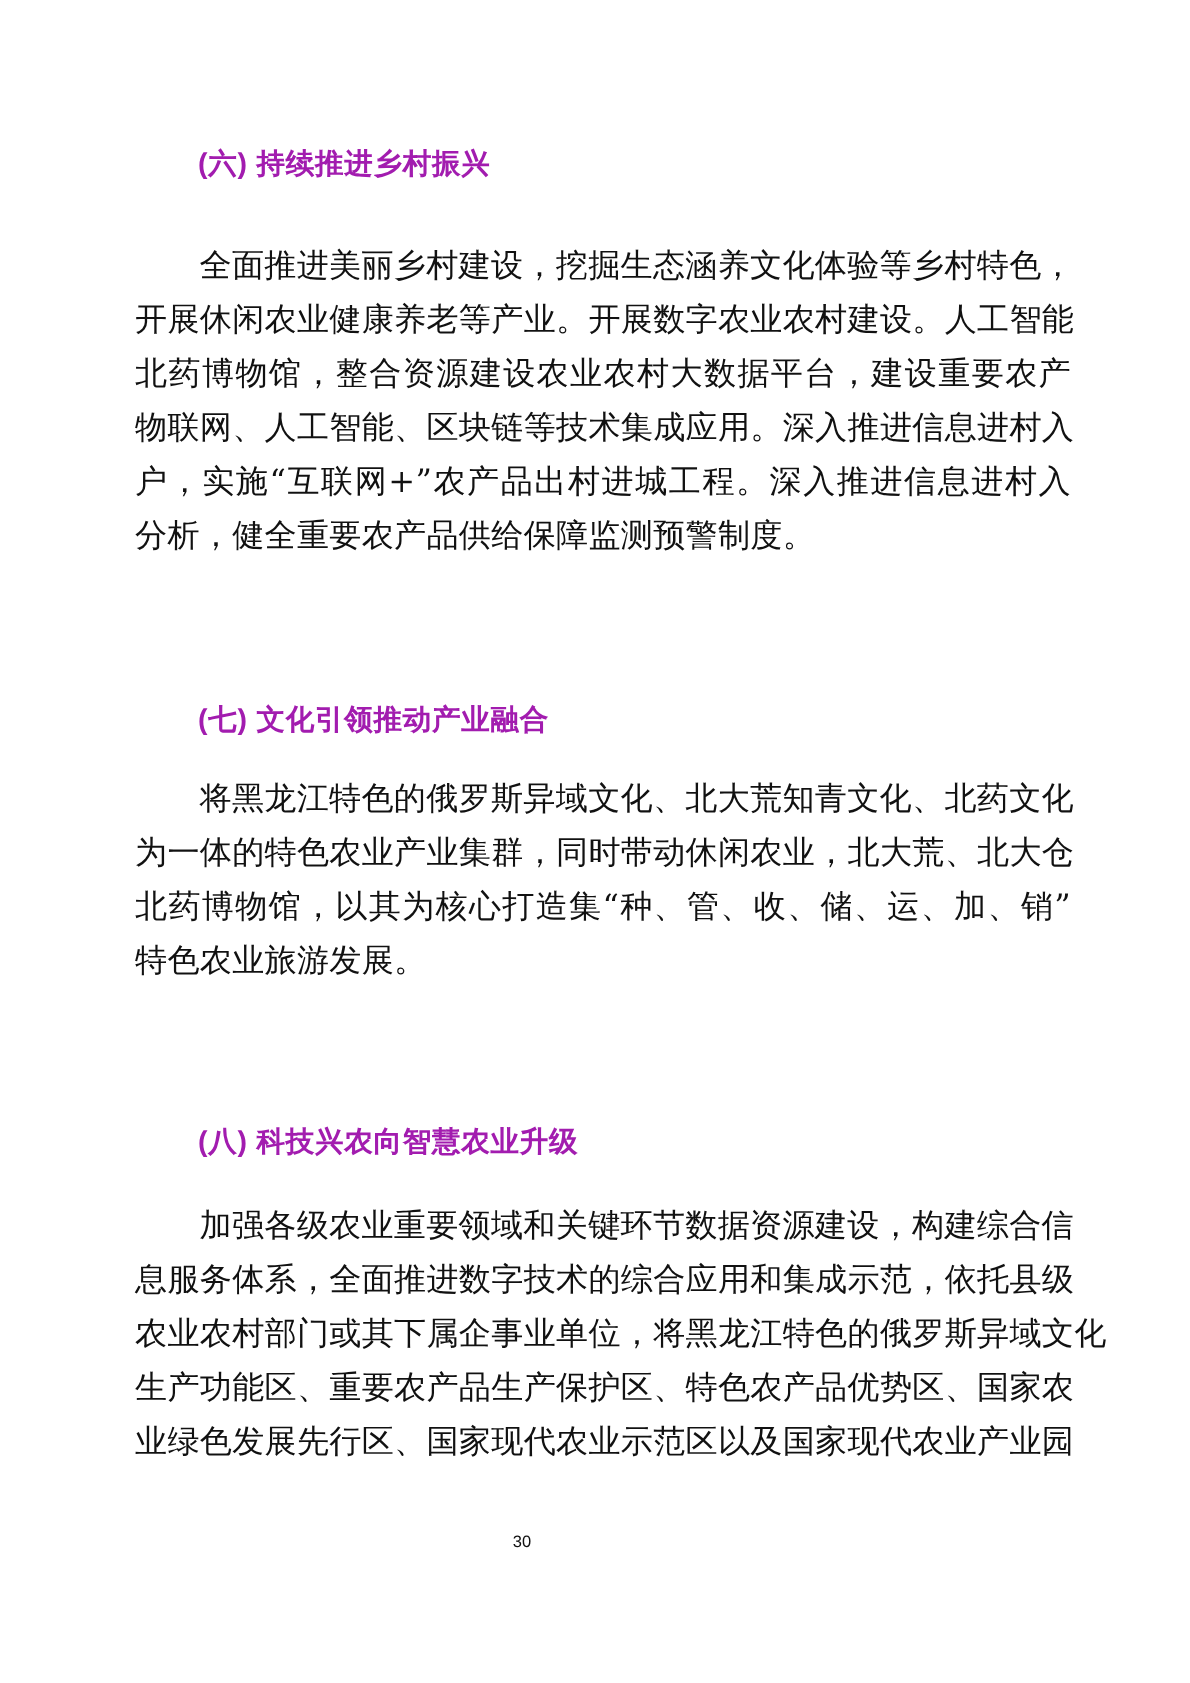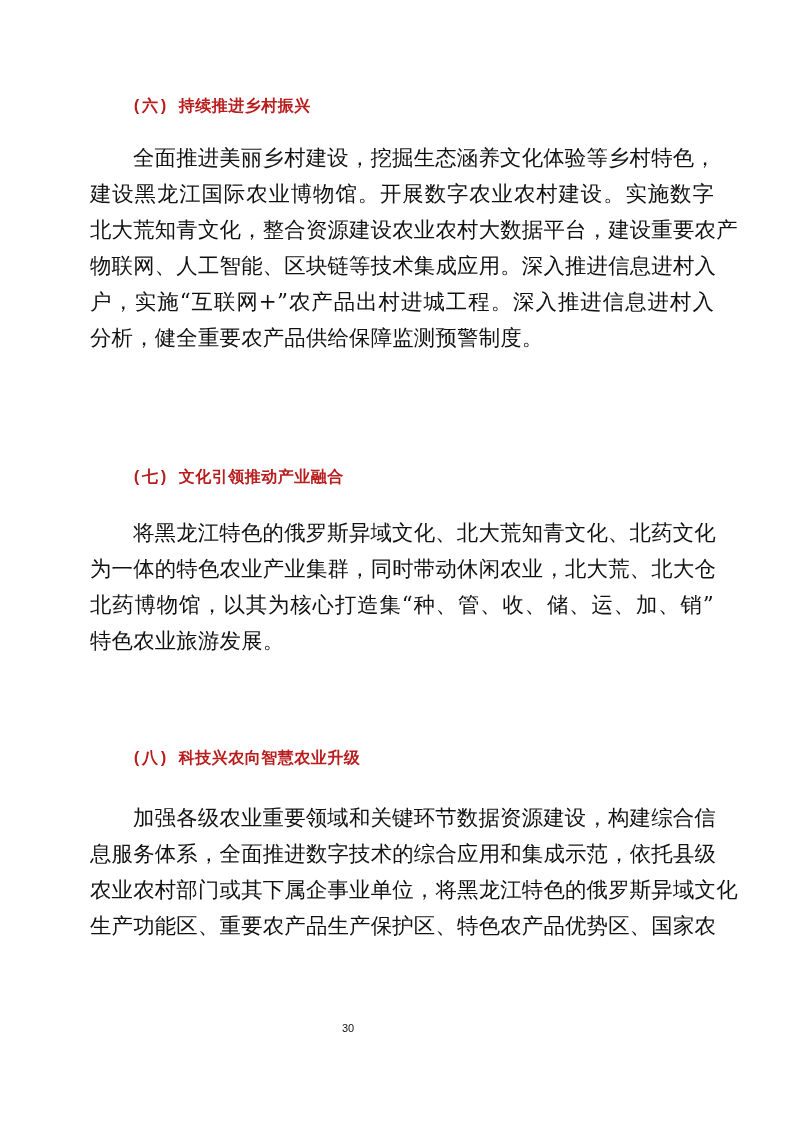--- a/index.html
+++ b/index.html
@@ -1,46 +1,47 @@
 <!DOCTYPE html>
 <html><head>
 <meta charset="utf-8">
 <style>
   html, body { margin:0; padding:0; background:#ffffff; }
   body { width:793px; height:1122px; position:relative; overflow:hidden; }
-  .heading { position:absolute; left:132px; font-family:Liberation Mono, monospace; font-weight:bold; font-size:16px; color:#b91c1c; white-space:nowrap; letter-spacing:0.5px; }
+  .heading { position:absolute; left:132px; font-family:Liberation Sans, sans-serif; font-weight:bold; font-size:19px; color:#a21caf; white-space:nowrap; letter-spacing:0.5px; }
   .para { position:absolute; left:90px; width:624px; font-family:"DejaVu Serif","Liberation Serif",serif; font-size:21.4px; line-height:36px; color:#111; text-align:justify; text-indent:43px; letter-spacing:0.2px; }
   .line { display:block; white-space:nowrap; text-align:justify; text-align-last:justify; }
   .line.last { text-align-last:left; }
   .line.first { padding-left:43px; }
   .para .line { text-indent:0; }
   .pagenum { position:absolute; top:1022px; left:0; width:696px; text-align:center; font-family:"Liberation Sans","DejaVu Sans",sans-serif; font-size:11px; color:#111; }
 </style>
 </head>
 <body>
 
 <div class="heading" style="top:96px;">(六) 持续推进乡村振兴</div>
-<div class="para" style="top:140px; text-indent:0;">
+<div class="para" style="top:160px; text-indent:0;">
   <span class="line first">全面推进美丽乡村建设，挖掘生态涵养文化体验等乡村特色，</span>
-  <span class="line">建设黑龙江国际农业博物馆。开展数字农业农村建设。实施数字</span>
-  <span class="line">北大荒知青文化，整合资源建设农业农村大数据平台，建设重要农产</span>
+  <span class="line">开展休闲农业健康养老等产业。开展数字农业农村建设。人工智能</span>
+  <span class="line">北药博物馆，整合资源建设农业农村大数据平台，建设重要农产</span>
   <span class="line">物联网、人工智能、区块链等技术集成应用。深入推进信息进村入</span>
   <span class="line">户，实施“互联网+”农产品出村进城工程。深入推进信息进村入</span>
   <span class="line last">分析，健全重要农产品供给保障监测预警制度。</span>
 </div>
 
 <div class="heading" style="top:467px;">(七) 文化引领推动产业融合</div>
 <div class="para" style="top:515px; text-indent:0;">
   <span class="line first">将黑龙江特色的俄罗斯异域文化、北大荒知青文化、北药文化</span>
   <span class="line">为一体的特色农业产业集群，同时带动休闲农业，北大荒、北大仓</span>
   <span class="line">北药博物馆，以其为核心打造集“种、管、收、储、运、加、销”</span>
   <span class="line last">特色农业旅游发展。</span>
 </div>
 
 <div class="heading" style="top:748px;">(八) 科技兴农向智慧农业升级</div>
 <div class="para" style="top:800px; text-indent:0;">
   <span class="line first">加强各级农业重要领域和关键环节数据资源建设，构建综合信</span>
   <span class="line">息服务体系，全面推进数字技术的综合应用和集成示范，依托县级</span>
   <span class="line">农业农村部门或其下属企事业单位，将黑龙江特色的俄罗斯异域文化</span>
   <span class="line">生产功能区、重要农产品生产保护区、特色农产品优势区、国家农</span>
+  <span class="line">业绿色发展先行区、国家现代农业示范区以及国家现代农业产业园</span>
 </div>
 
 <div class="pagenum">30</div>
 
 </body></html>

